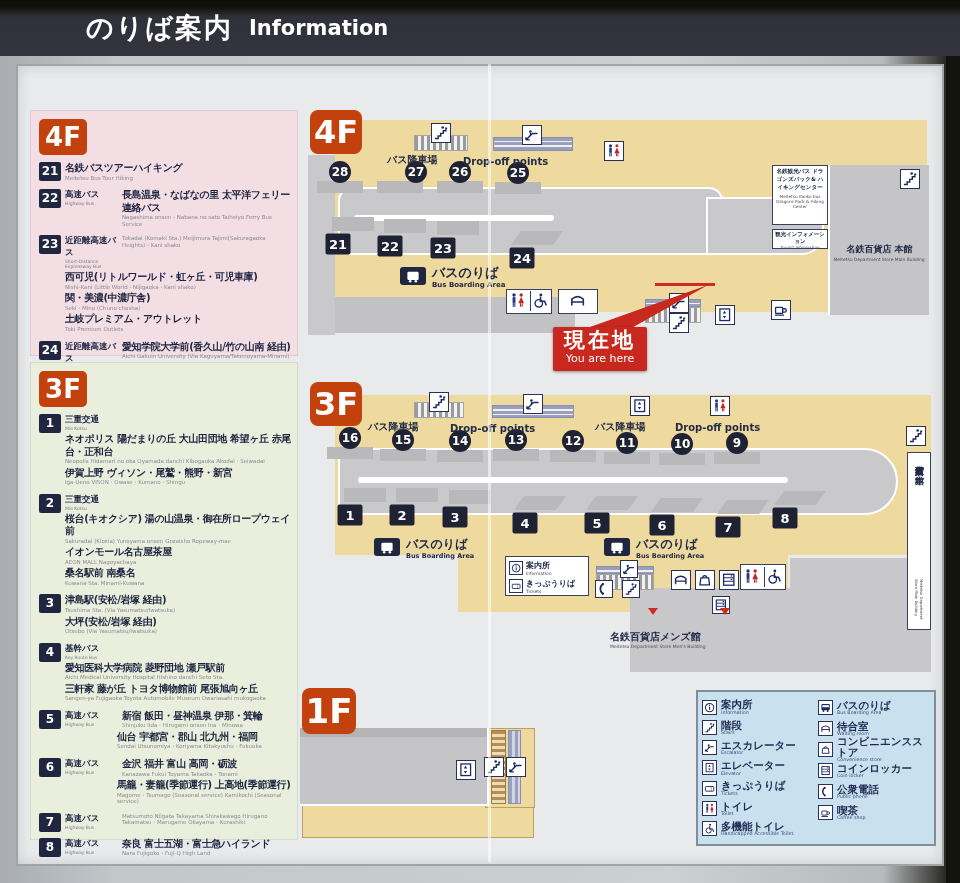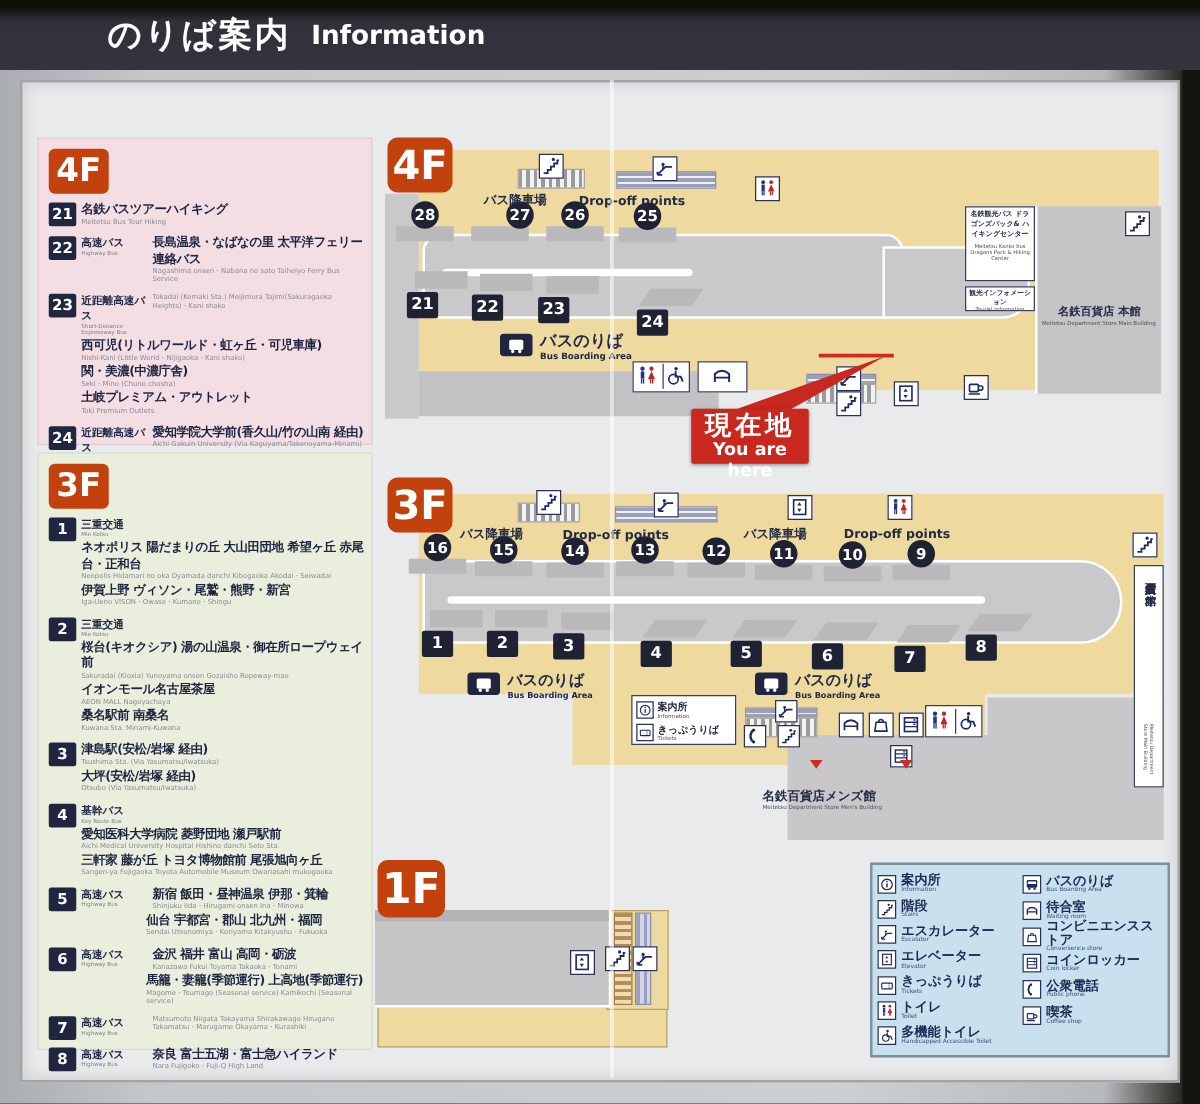--- a/index.html
+++ b/index.html
@@ -60,21 +60,21 @@
        display:flex;align-items:center;justify-content:center;box-sizing:border-box;z-index:7;}
   .icb svg{width:86%;height:86%;display:block;}
   .icb.inline{position:static;flex:none;}
   .wbox{position:absolute;background:#fff;border:1px solid #39405f;box-sizing:border-box;z-index:6;}
   .redline{position:absolute;background:#cf2b1f;z-index:8;}
   .redtri{position:absolute;width:0;height:0;border-left:5px solid transparent;border-right:5px solid transparent;
           border-top:7px solid #cf2b1f;z-index:8;}
   .yah{position:absolute;background:#c8281e;color:#fff;text-align:center;z-index:10;border-radius:2px;
        box-shadow:0 1px 3px rgba(0,0,0,.4);}
   .yah .ja{font-size:21px;font-weight:bold;letter-spacing:3px;line-height:1.1;margin-top:2px;}
-  .yah .en{font-size:14px;font-weight:bold;line-height:1.2;}
+  .yah .en{font-size:11px;font-weight:normal;line-height:1.2;}
   .vert{writing-mode:vertical-rl;text-orientation:upright;}
 
   
   .legend{position:absolute;left:696px;top:690px;width:240px;height:156px;background:#c9e1ef;
           border:2px solid #7e8f9e;box-sizing:border-box;display:flex;padding:5px 4px;gap:4px;z-index:6;}
   .lcol{flex:1;display:flex;flex-direction:column;}
   .lrow{display:flex;align-items:center;gap:4px;height:21px;}
   .lrow .icb.inline{width:15px;height:15px;}
   .lja{font-size:10.5px;font-weight:bold;color:#1d2a52;line-height:1;}
   .len{font-size:4.8px;color:#33507a;line-height:1.1;}

